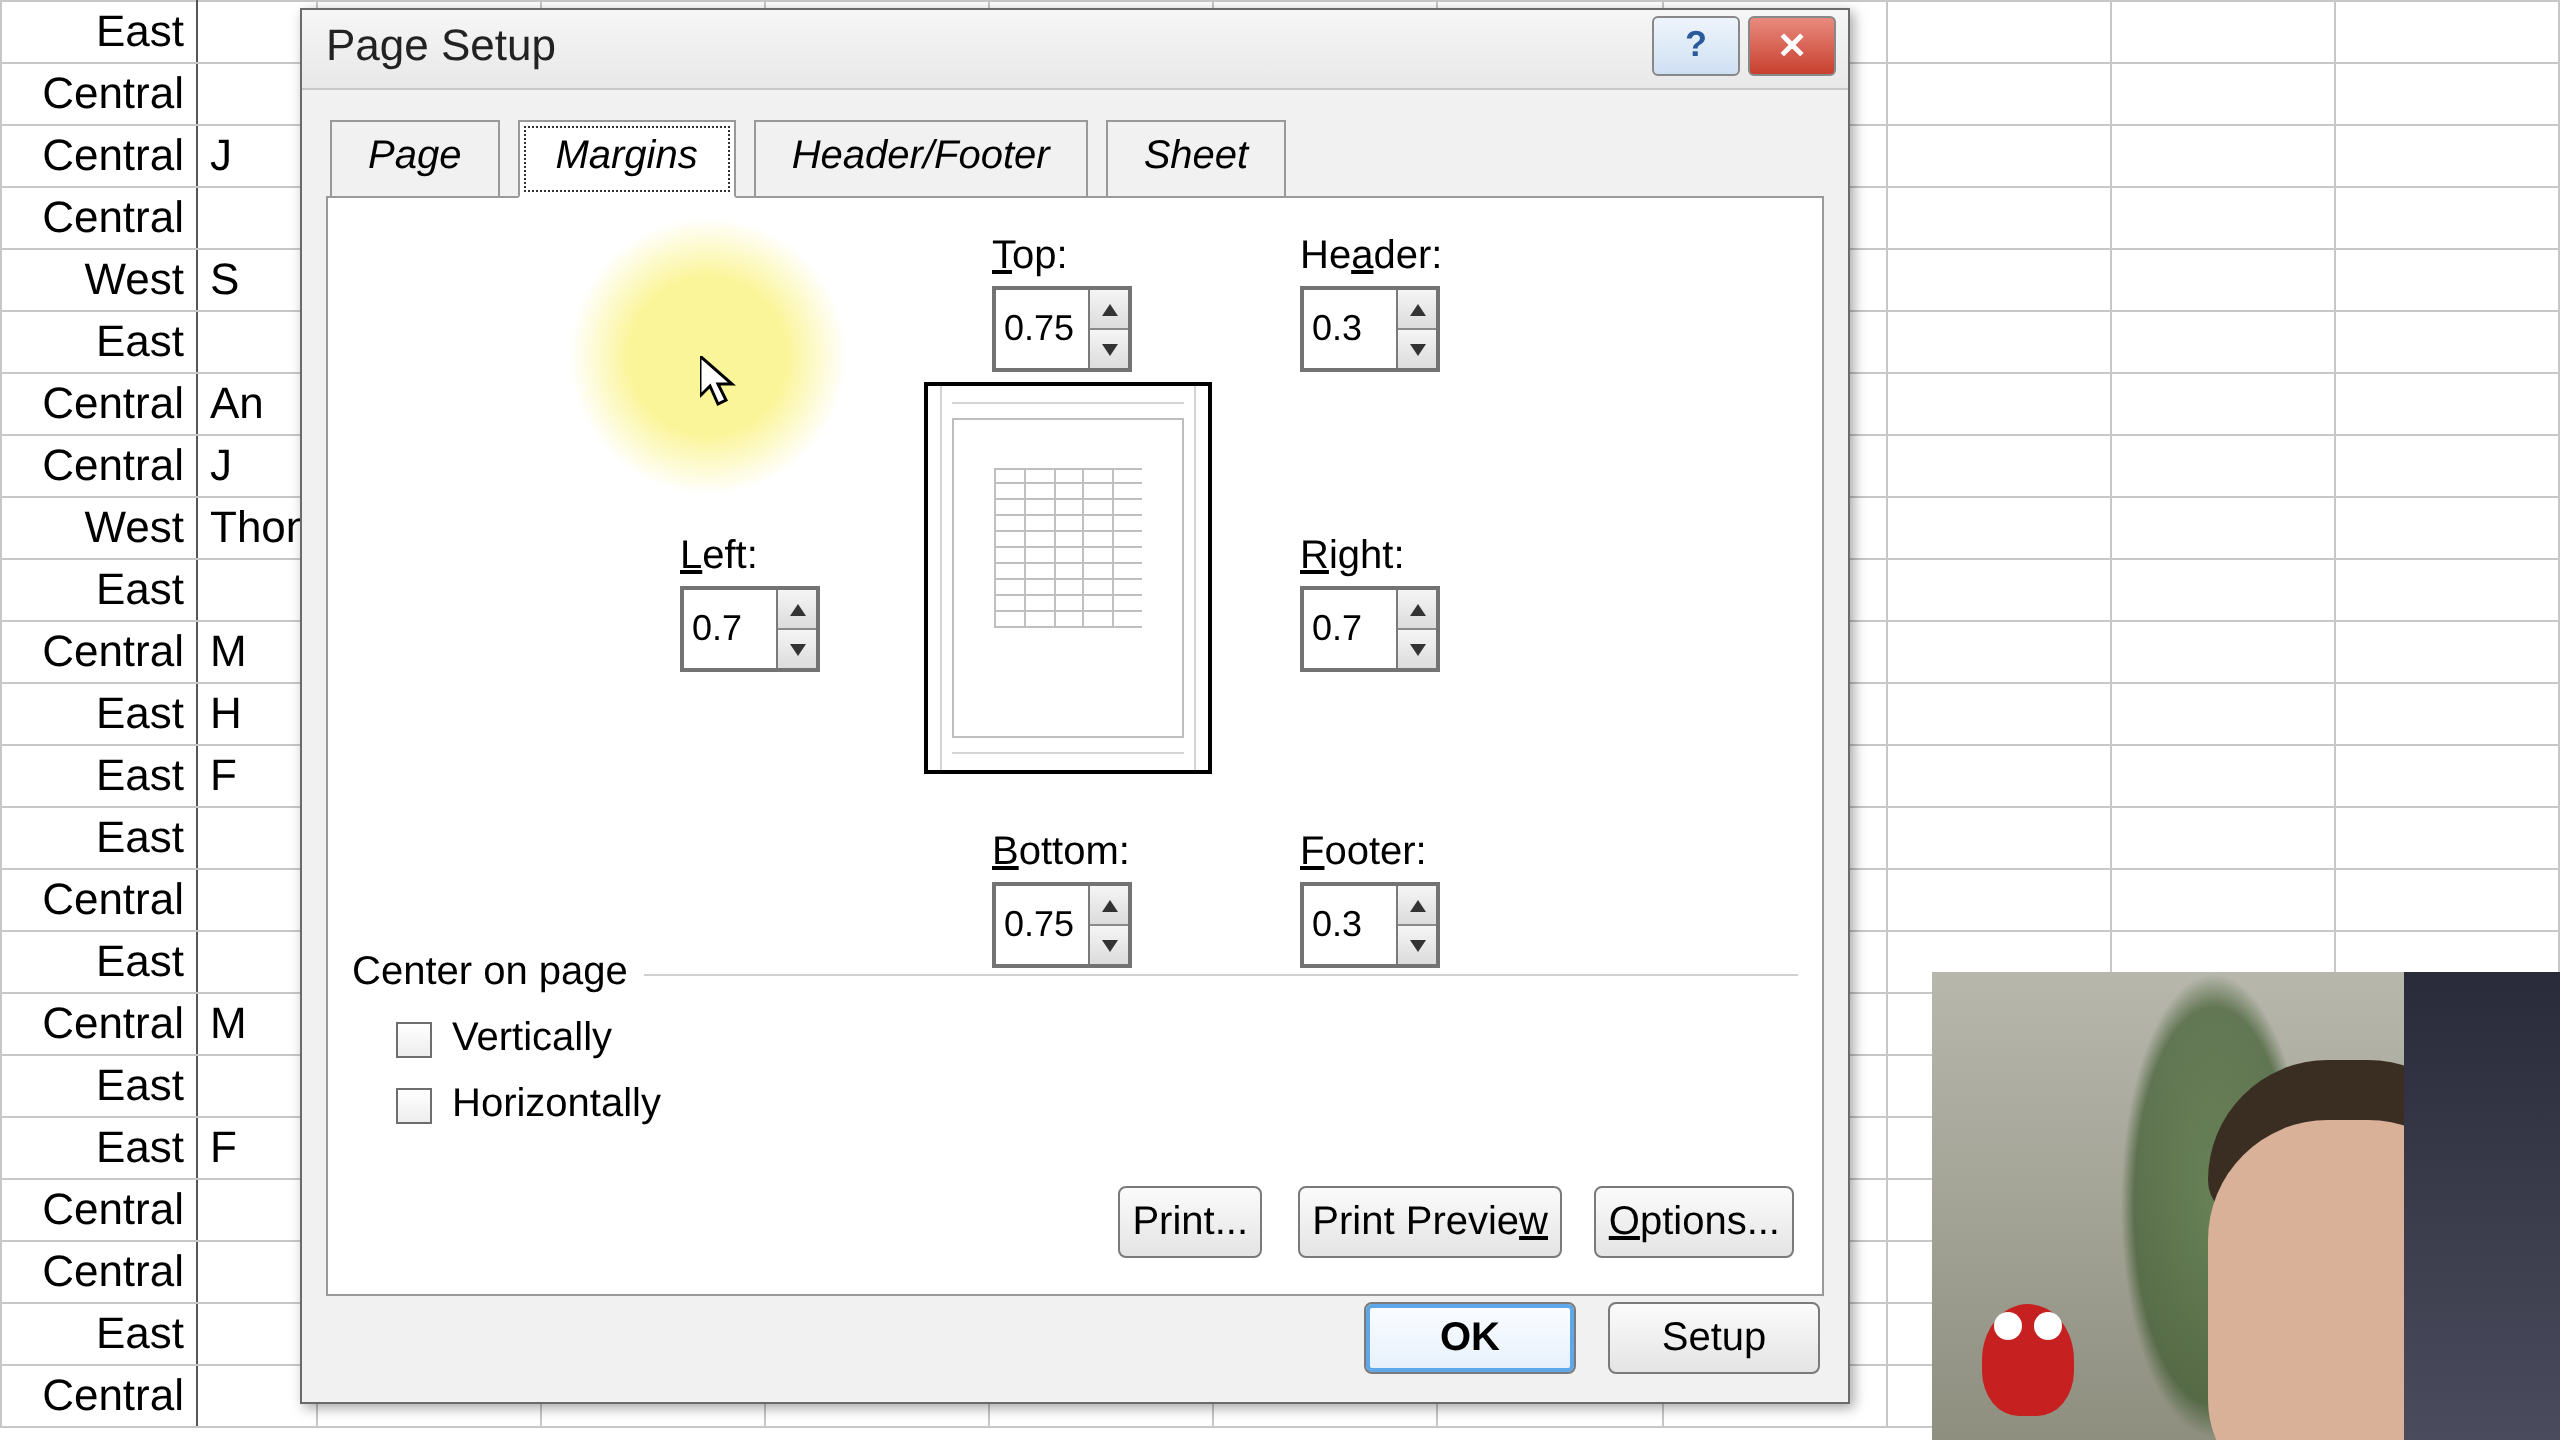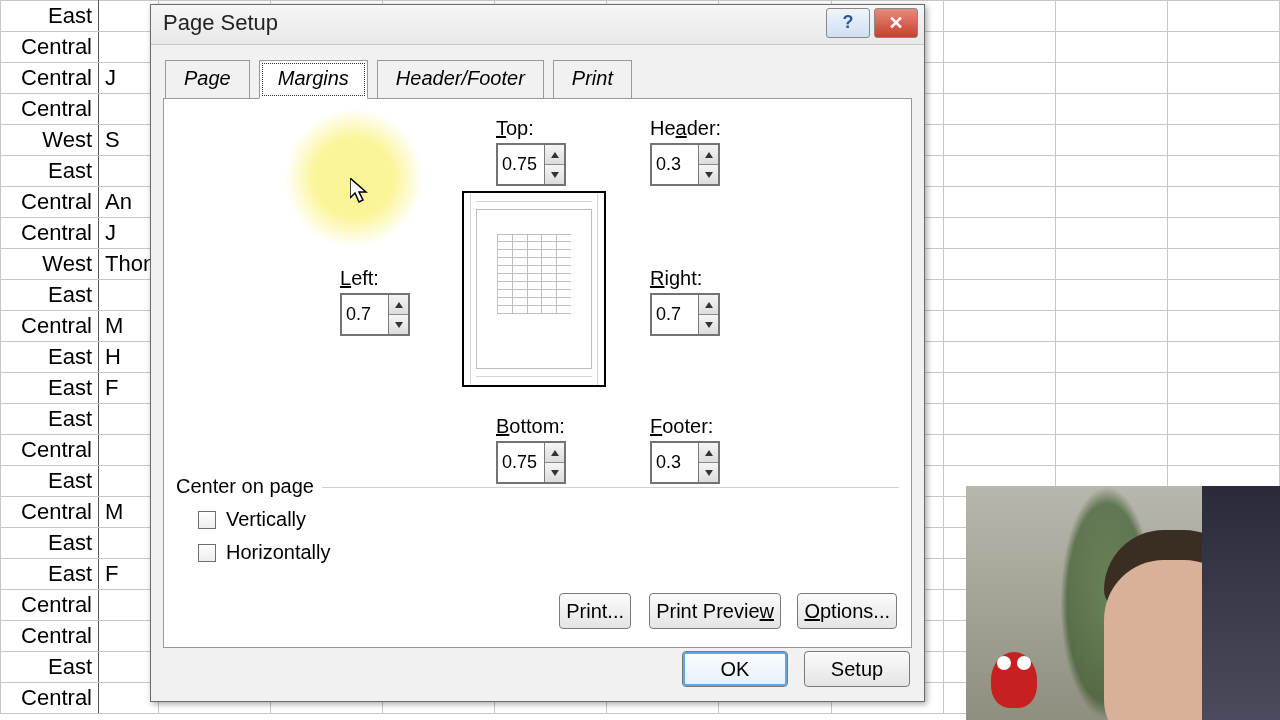--- a/index.html
+++ b/index.html
@@ -457,21 +457,21 @@
   <div class="titlebar">
     <span class="title">Page Setup</span>
     <div class="btn help">?</div>
     <div class="btn close">✕</div>
   </div>
 
   <div class="tabstrip">
     <div class="tab"><span>Page</span></div>
     <div class="tab active"><span>Margins</span></div>
     <div class="tab"><span>Header/Footer</span></div>
-    <div class="tab"><span>Print</span></div>
+    <div class="tab"><span>Sheet</span></div>
   </div>
 
   <div class="tabcontent">
 
     <div class="lbl" style="left:332px; top:18px;"><span class="u">T</span>op:</div>
     <div class="spinwrap" style="left:332px; top:44px;">
       <input value="0.75" style="">
       <div class="spinbtns">
         <div class="sb">
             <svg viewBox="0 0 8 6">
@@ -665,21 +665,21 @@
       </div>
     </div>
 
     <div class="dlgbtn" style="right:280px; bottom:18px;">
         <span>Print...</span>
       </div>
     <div class="dlgbtn" style="right:130px; bottom:18px;">Print Previe<span style="text-decoration:underline">w</span></div>
     <div class="dlgbtn" style="right:14px; bottom:18px;"><span style="text-decoration:underline">O</span>ptions...</div>
   </div>
 
-  <div class="dlgbtn primary" style="right:136px; bottom:14px; width:106px;">
+  <div class="dlgbtn primary" style="right:136px; bottom:14px; width:106px;font-weight:bold;">
       <span>OK</span>
     </div>
   <div class="dlgbtn" style="right:14px; bottom:14px; width:106px;">
       <span>Setup</span>
     </div>
 </div>
 
 <div class="highlight"></div>
 <div class="cursor">
   <svg viewBox="0 0 20 28">

